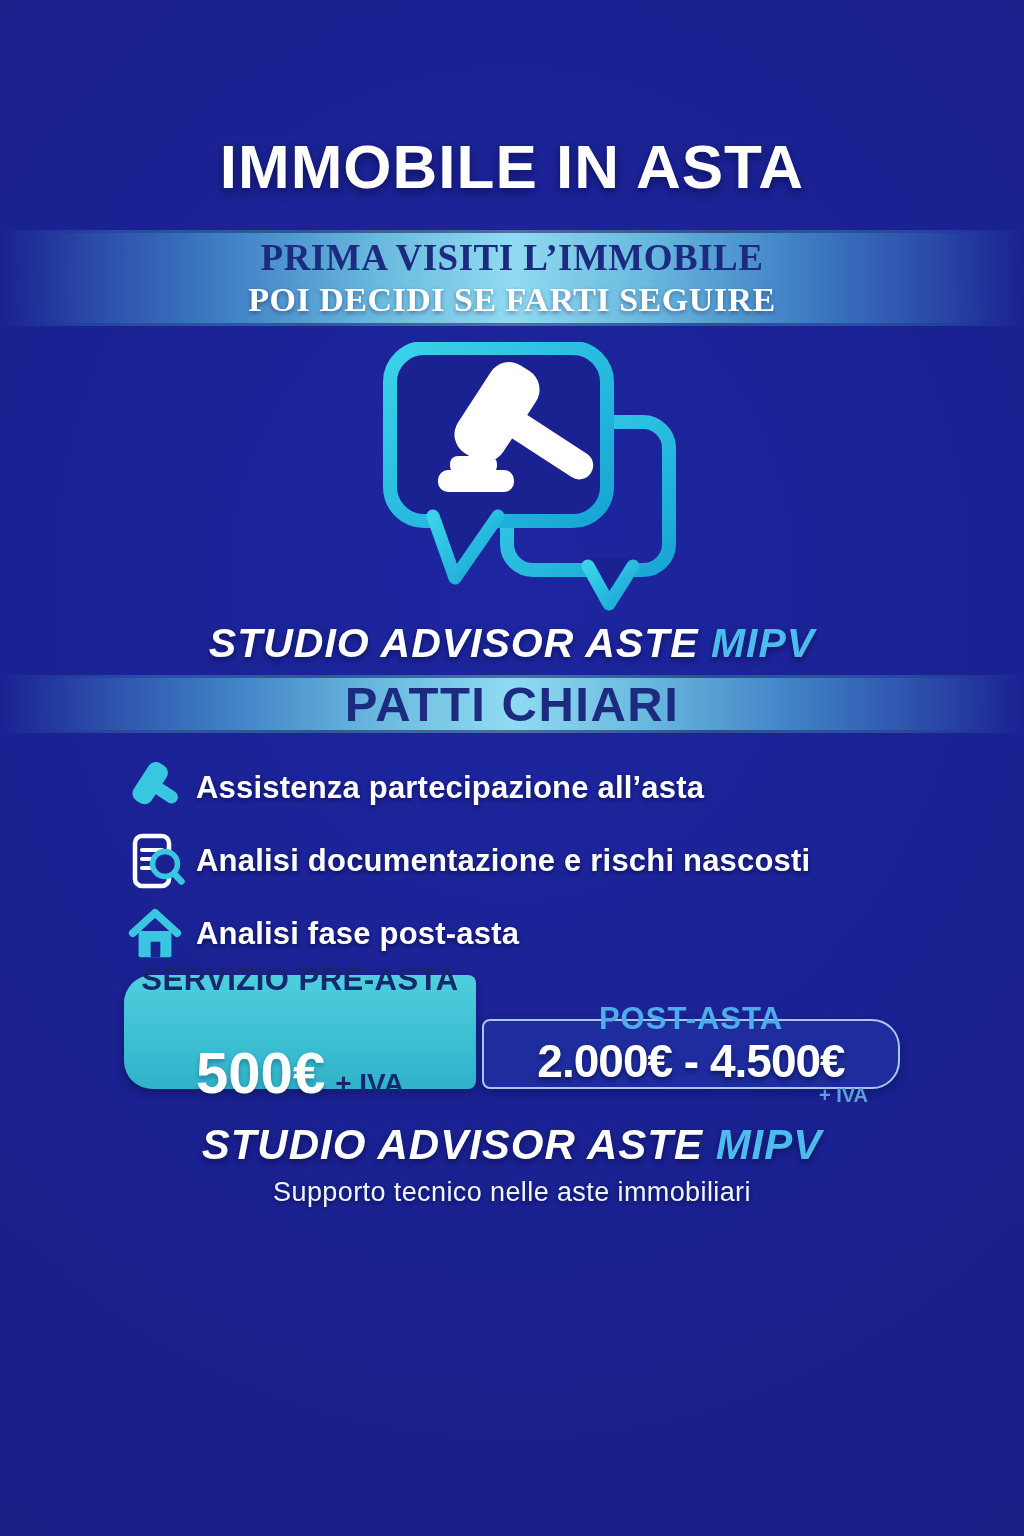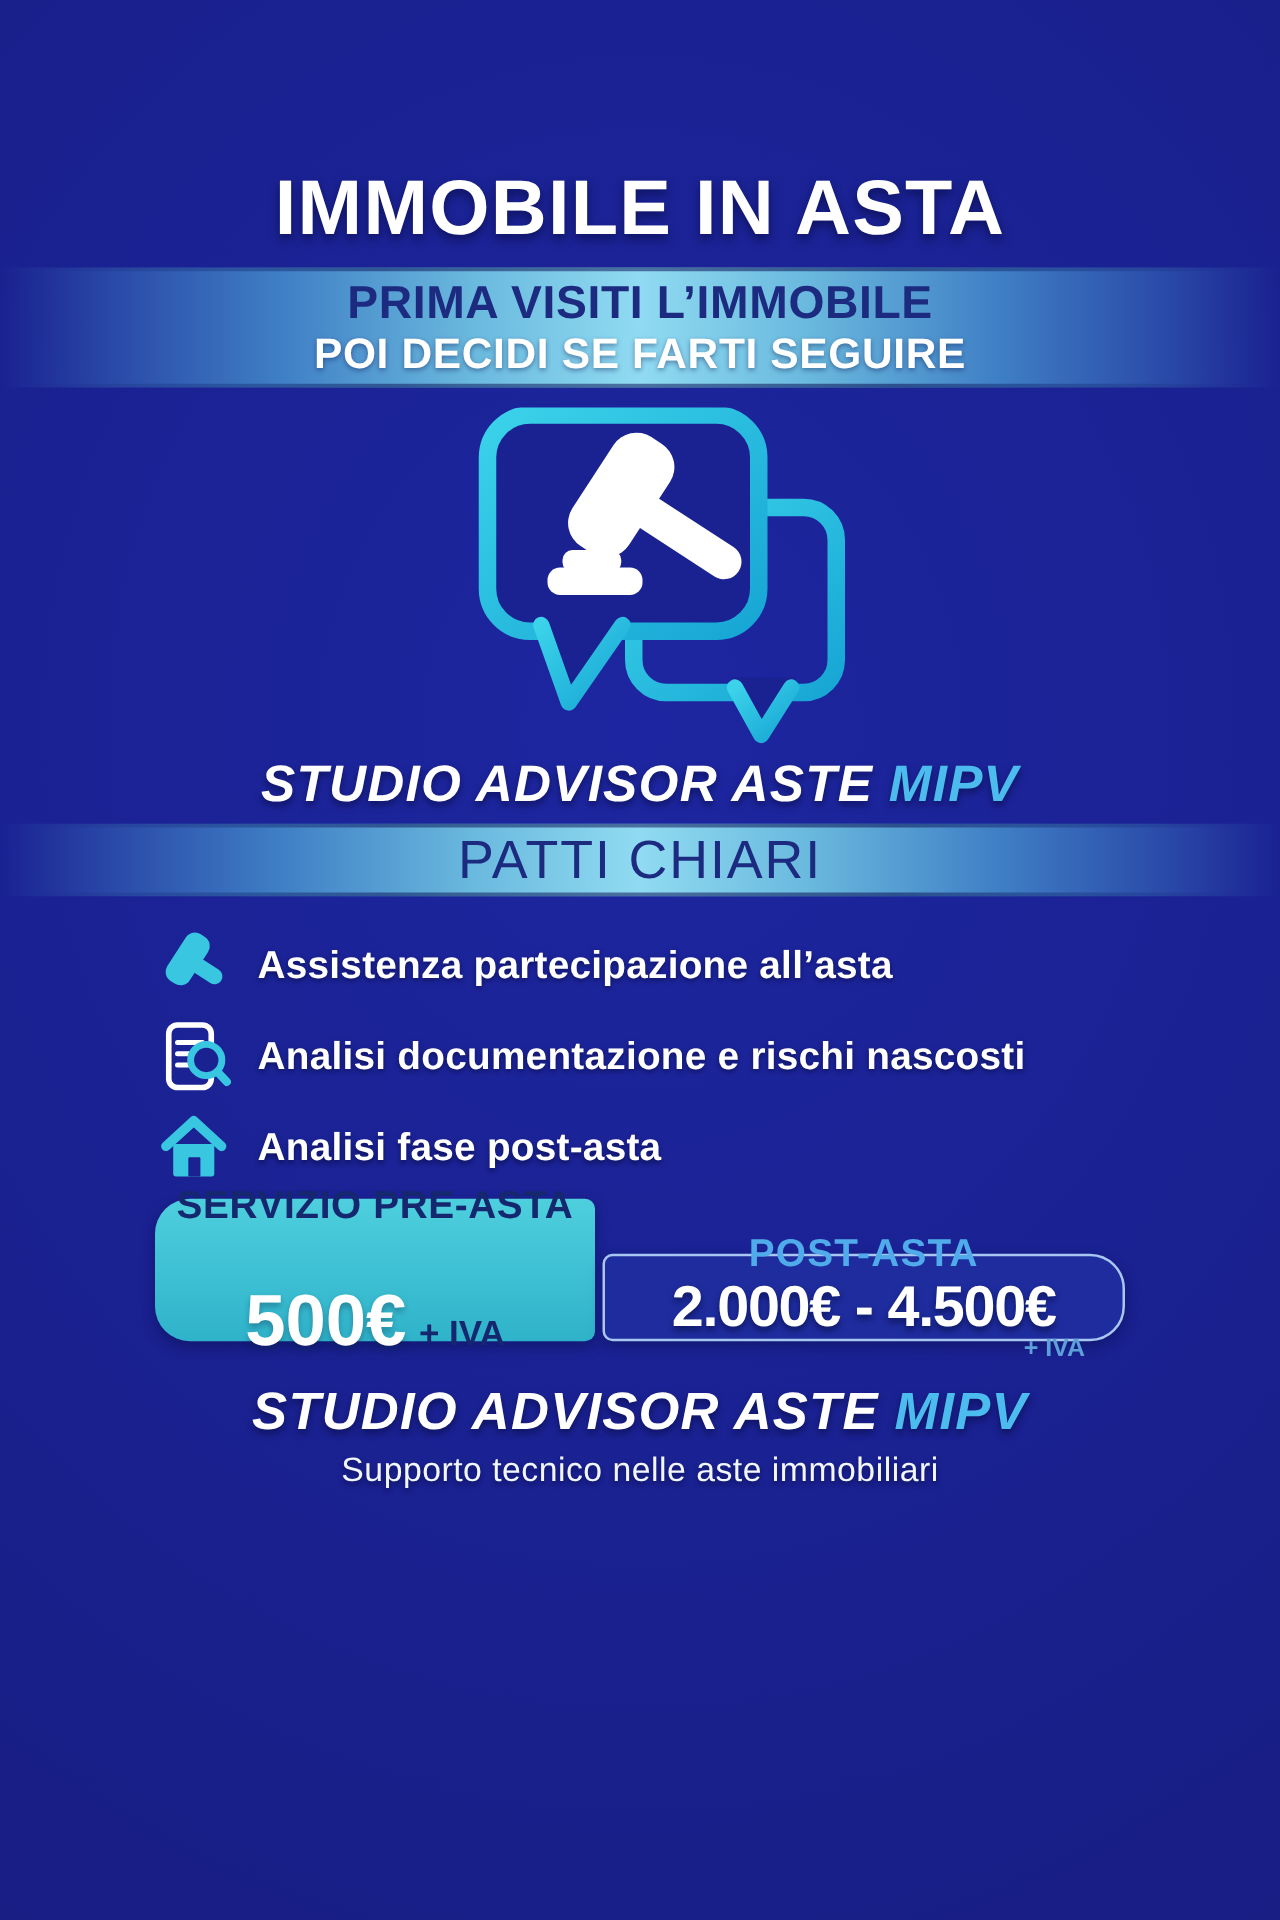--- a/index.html
+++ b/index.html
@@ -25,42 +25,42 @@
     display:flex;flex-direction:column;align-items:center;justify-content:center;
     background:linear-gradient(90deg,
       rgba(30,43,150,0) 0%, #2a4aa8 9%, #3f7fc5 22%, #6ab9de 37%,
       #90dbf2 50%, #6ab9de 63%, #3f7fc5 78%, #2a4aa8 91%, rgba(30,43,150,0) 100%);
   }
   .band::before,.band::after{
     content:"";position:absolute;left:0;right:0;height:3px;
     background:linear-gradient(90deg, transparent 2%, rgba(10,16,84,.5) 30%, rgba(10,16,84,.55) 70%, transparent 98%);
   }
   .band::before{top:0;} .band::after{bottom:0;}
-  .band-intro{margin-top:15px;height:96px;}
+  .band-intro{margin-top:31px;height:96px;font-family:Liberation Serif, serif;}
   .intro-line1{
     font-size:37px;font-weight:800;letter-spacing:.5px;color:#1c2b80;line-height:1.15;
   }
   .intro-line2{
     font-size:34px;font-weight:800;letter-spacing:.5px;color:#ffffff;line-height:1.15;
     text-shadow:0 2px 4px rgba(10,20,80,.45);
   }
   
   .bubble-wrap{margin-top:16px;line-height:0;}
   
   .brand-line{
     font-size:41px;font-weight:800;letter-spacing:1px;color:#ffffff;
     text-shadow:0 3px 6px rgba(2,6,40,.5);white-space:nowrap;font-style:italic;
   }
   .brand-line .accent{color:#4cbcee;}
   .brand-mid{margin-top:8px;position:relative;z-index:2;}
   .band-patti{margin-top:8px;height:58px;}
-  .patti-text{font-size:43px;font-weight:400;letter-spacing:1.5px;color:#1c2b80;}
+  .patti-text{font-size:49px;font-weight:700;letter-spacing:1.5px;color:#1c2b80;}
   
   .services{margin-top:26px;width:780px;display:flex;flex-direction:column;gap:15px;}
-  .service-row{display:flex;align-items:center;gap:18px;height:58px;}
+  .service-row{display:flex;align-items:center;gap:8px;height:58px;}
   .service-ico{width:66px;min-width:66px;display:flex;justify-content:center;align-items:center;}
   .service-label{
     font-size:31px;font-weight:700;color:#ffffff;letter-spacing:.2px;
     text-shadow:0 2px 4px rgba(2,6,40,.55);white-space:nowrap;
   }
   
   .pricing{margin-top:12px;width:776px;height:114px;display:flex;gap:6px;}
   .price-card{display:flex;flex-direction:column;align-items:center;justify-content:center;}
   .card-pre{
     width:352px;border-radius:28px 8px 8px 28px;

